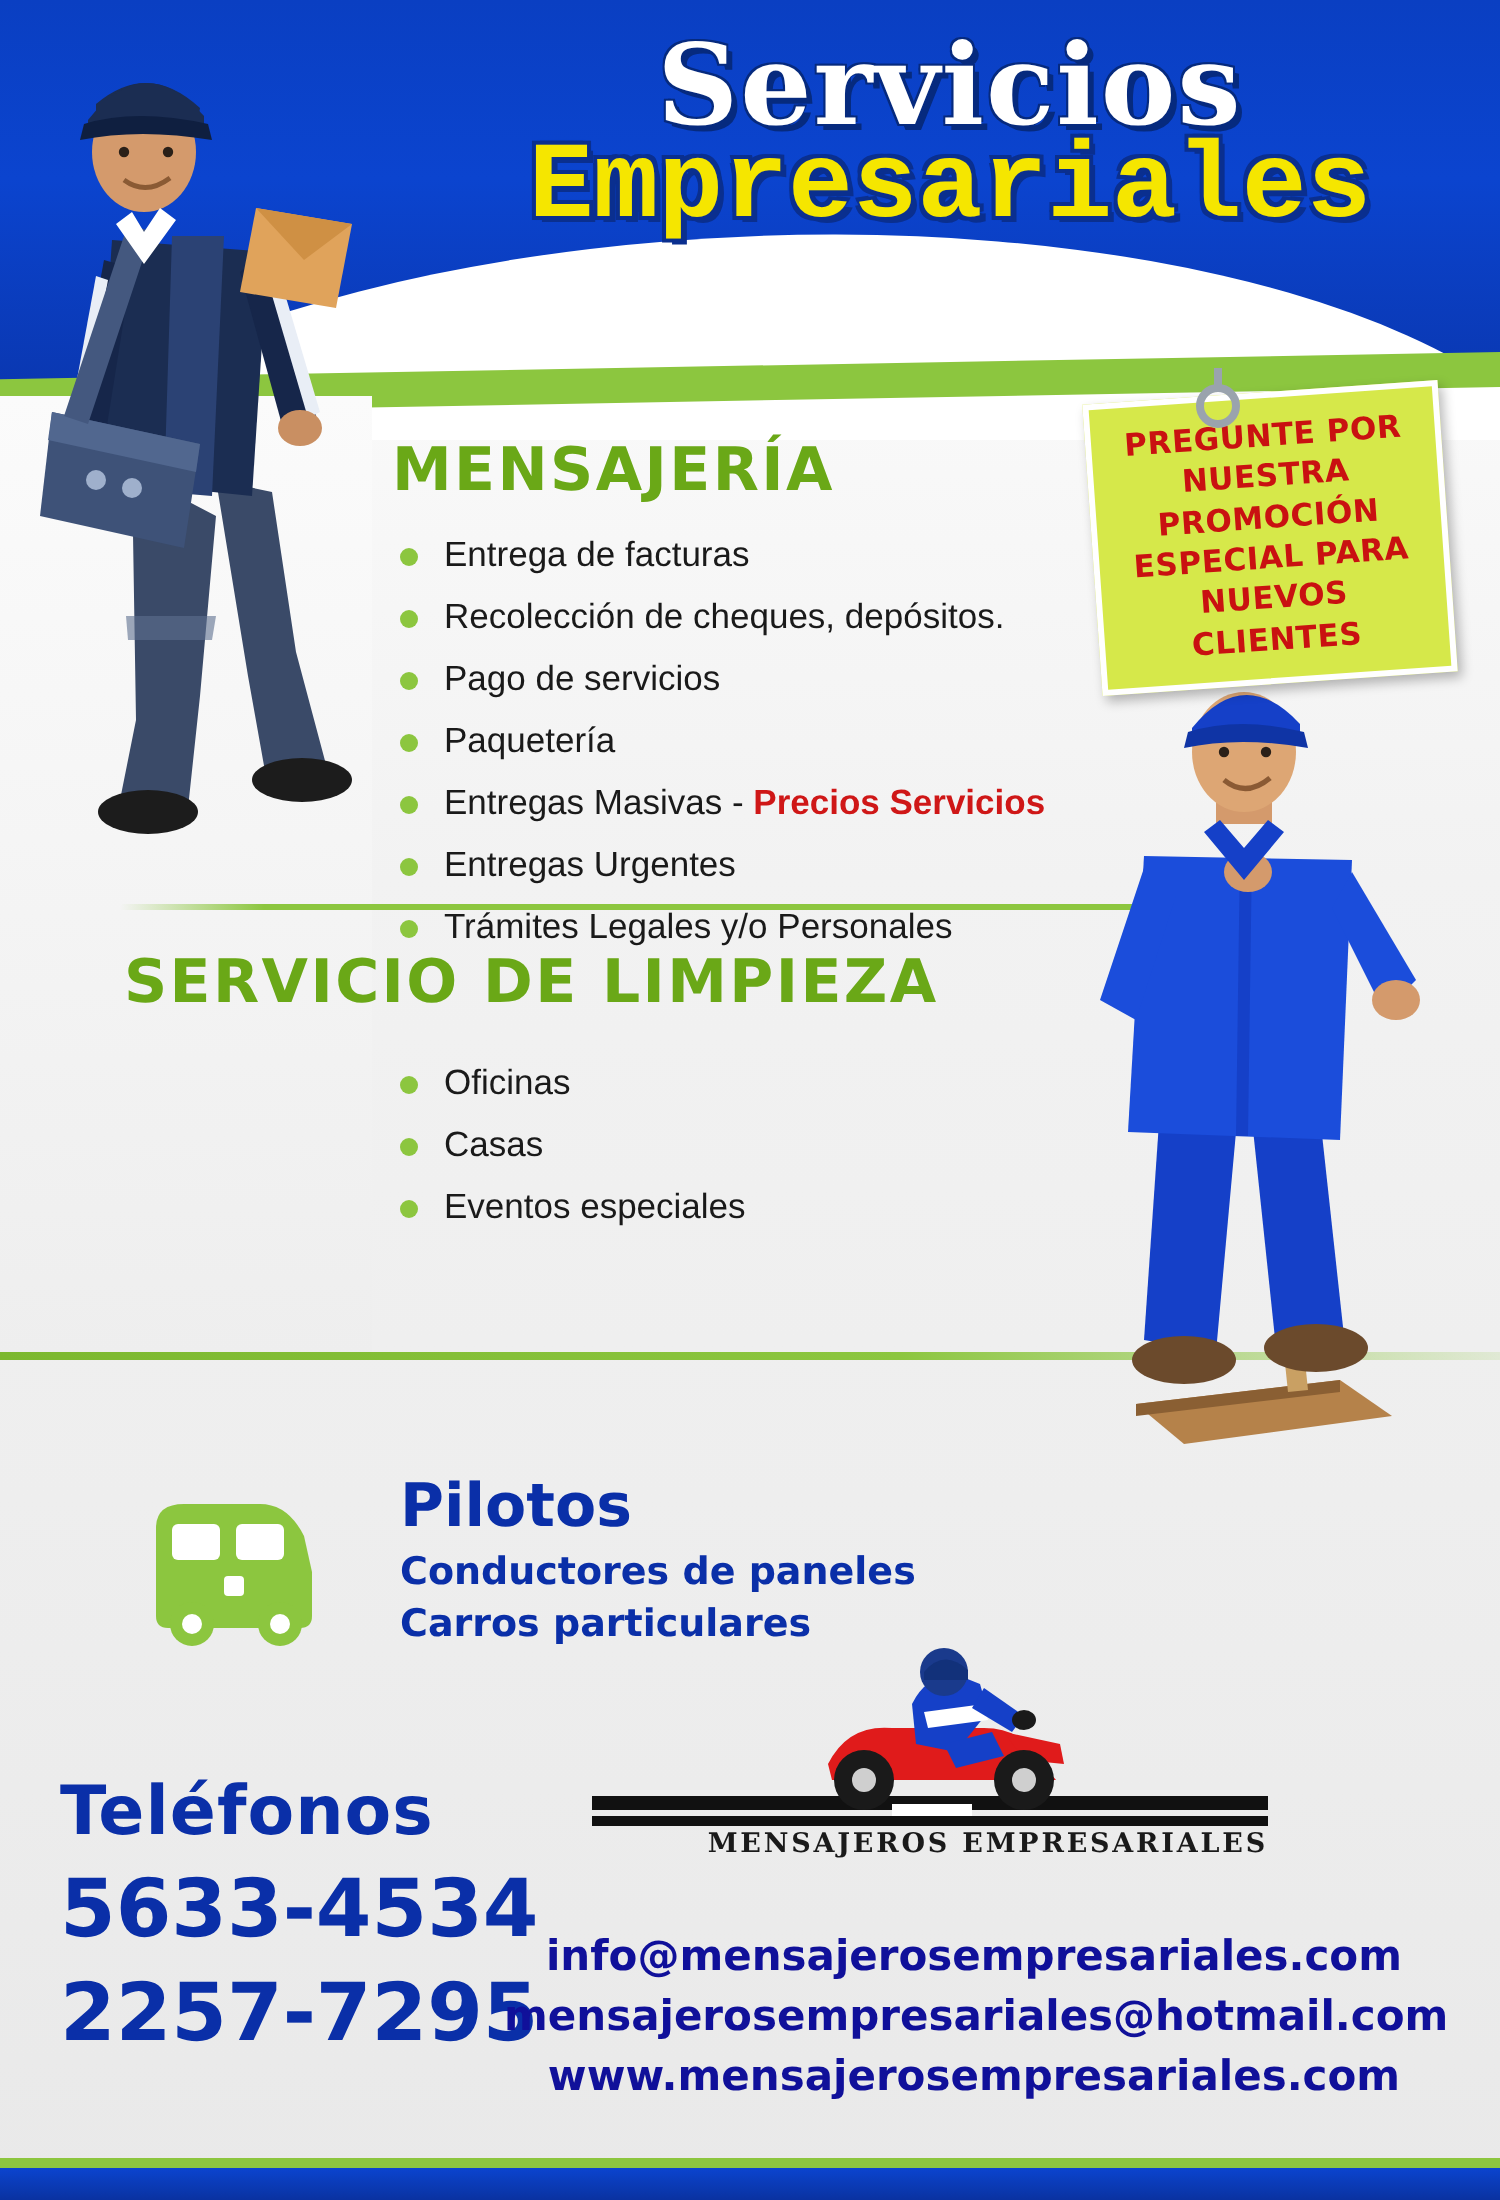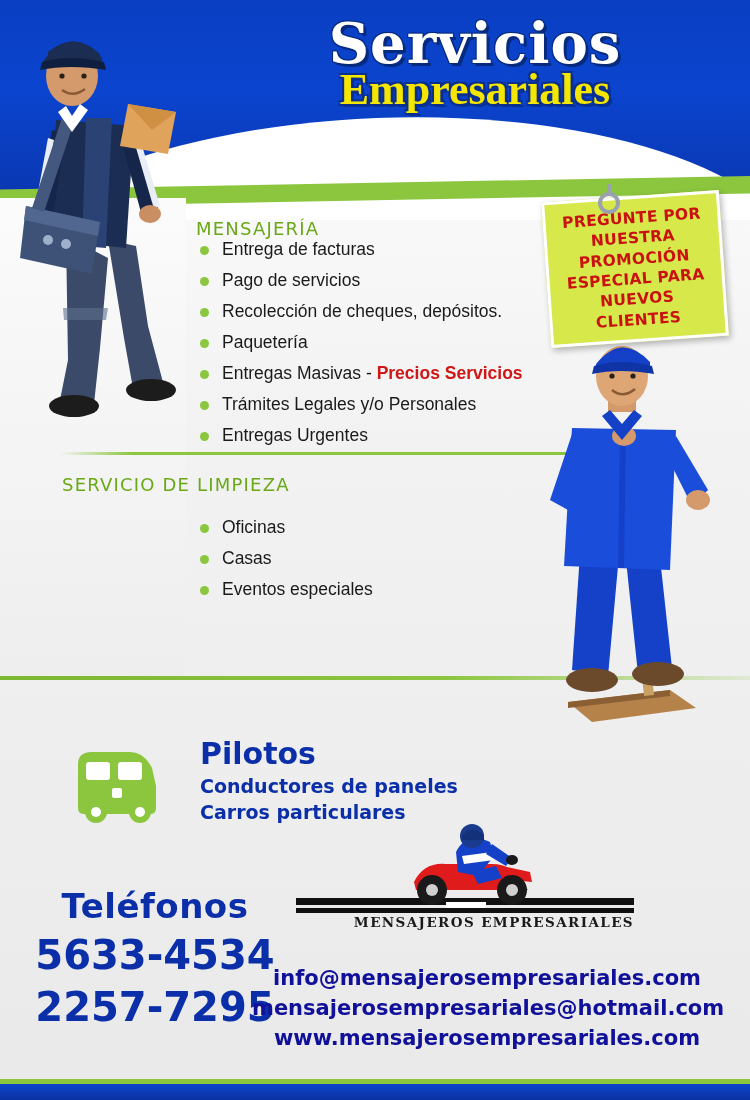--- a/index.html
+++ b/index.html
@@ -48,23 +48,23 @@
   .title-1 {
     font-family: "DejaVu Serif", serif;
     font-weight: bold;
     font-size: 56px;
     color: #ffffff;
     letter-spacing: 1px;
     text-shadow: 3px 3px 0 #062a7e, -1px -1px 0 #062a7e, 1px -1px 0 #062a7e, -1px 1px 0 #062a7e;
     line-height: 1.05;
   }
   .title-2 {
-    font-family: Liberation Serif, serif;
+    font-family: Liberation Mono, monospace;
     font-weight: bold;
-    font-size: 44px;
+    font-size: 54px;
     color: #f5e600;
     letter-spacing: 0px;
     text-shadow: 3px 3px 0 #0a2f8f, -2px -2px 0 #0a2f8f, 2px -2px 0 #0a2f8f, -2px 2px 0 #0a2f8f, 0 0 2px #0a2f8f;
     line-height: 1.05;
     margin-top: -6px;
   }
 
   
   .courier {
     position: absolute; left: 8px; top: 8px; width: 180px; height: 430px; z-index: 6;
@@ -73,26 +73,26 @@
   
   .left-panel {
     position: absolute; left: 0; top: 198px; width: 186px; height: 480px;
     background: linear-gradient(180deg,#fbfbfb,#eeeeee);
   }
 
   
   .sec-mensajeria { position: absolute; left: 196px; top: 218px; width: 420px; }
   .sec-title {
     font-family: "DejaVu Sans", sans-serif;
-    font-weight: normal;
-    font-size: 18px;
+    font-weight: bold;
+    font-size: 30px;
     color: #6aa817;
     letter-spacing: 1.2px;
   }
-  ul.bullets { list-style: none; }
+  ul.bullets { list-style: none; margin-top: 14px; }
   ul.bullets li {
     position: relative;
     padding-left: 26px;
     margin-bottom: 10px;
     font-size: 17.5px;
     color: #1a1a1a;
   }
   ul.bullets li::before {
     content: "";
     position: absolute; left: 4px; top: 7px;
@@ -160,21 +160,21 @@
 
   
   .logo-wrap { position: absolute; left: 296px; top: 822px; width: 338px; height: 118px; }
   .logo-name {
     position: absolute; left: 0; top: 92px; width: 338px; text-align: right;
     font-family: "DejaVu Serif", serif;
     font-weight: bold; font-size: 13.5px; letter-spacing: 1.4px; color: #1a1a1a;
   }
 
   
-  .phones { position: absolute; left: 30px; top: 886px; width: 250px; text-align: center; }
+  .phones { position: absolute; left: 30px; top: 886px; width: 250px; }
   .phones-label {
     font-family: "DejaVu Sans", sans-serif;
     font-weight: bold; font-size: 34px; color: #0a2fa8; letter-spacing: 0.5px;
   }
   .phone-num {
     font-family: "DejaVu Sans", sans-serif;
     font-weight: bold; font-size: 40px; color: #0a2fa8; margin-top: 6px;
   }
 
   
@@ -251,26 +251,26 @@
     <path d="M17 13 L17 3" stroke="#9aa3ad" stroke-width="4" fill="none"></path>
   </svg>
   <div class="promo">
     <div class="promo-text">Pregunte por nuestra promoción especial para nuevos clientes</div>
   </div>
 
   <div class="sec-mensajeria">
     <div class="sec-title">MENSAJERÍA</div>
     <ul class="bullets">
       <li><span>Entrega de facturas</span></li>
+      <li><span>Recolección de cheques, depósitos.</span></li>
       <li><span>Pago de servicios</span></li>
-      <li><span>Recolección de cheques, depósitos.</span></li>
       <li><span>Paquetería</span></li>
       <li><span>Entregas Masivas - </span><span class="red-bold">Precios Servicios</span></li>
+      <li><span>Entregas Urgentes</span></li>
       <li><span>Trámites Legales y/o Personales</span></li>
-      <li><span>Entregas Urgentes</span></li>
     </ul>
   </div>
 
   <div class="divider-green"></div>
 
   <div class="sec-limpieza">
     <div class="sec-title">SERVICIO DE LIMPIEZA</div>
     <ul class="bullets">
       <li><span>Oficinas</span></li>
       <li><span>Casas</span></li>

